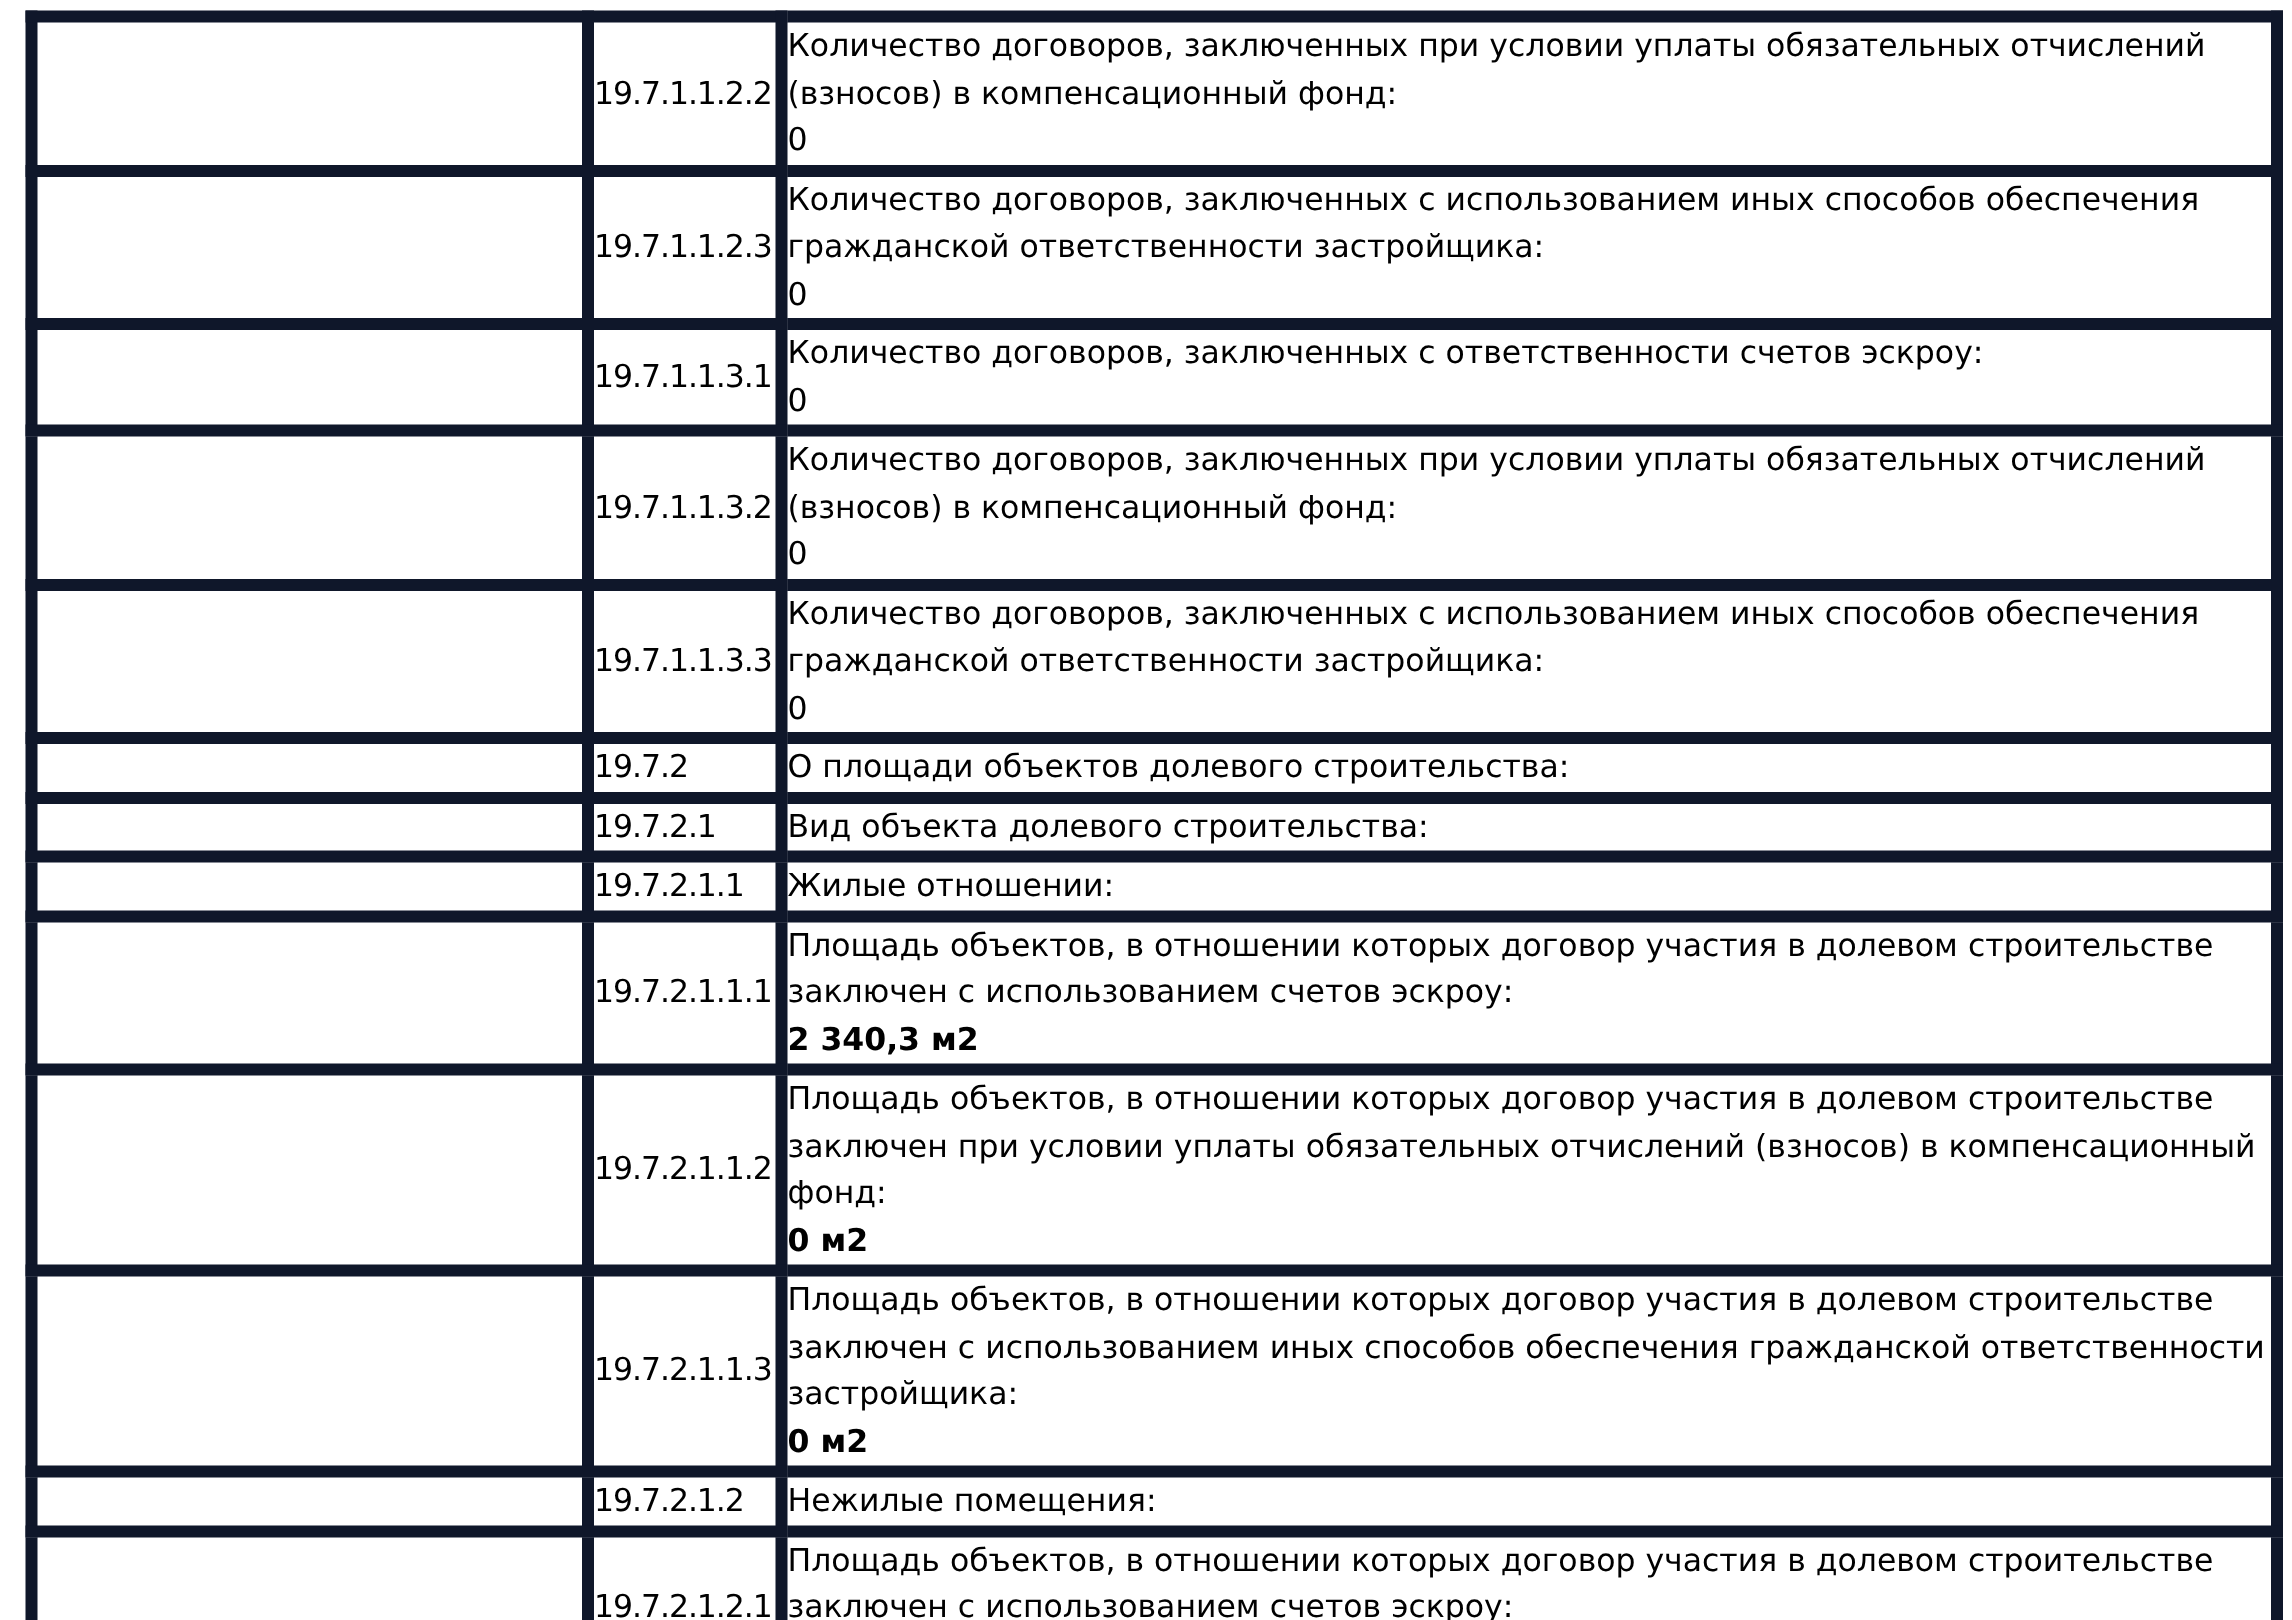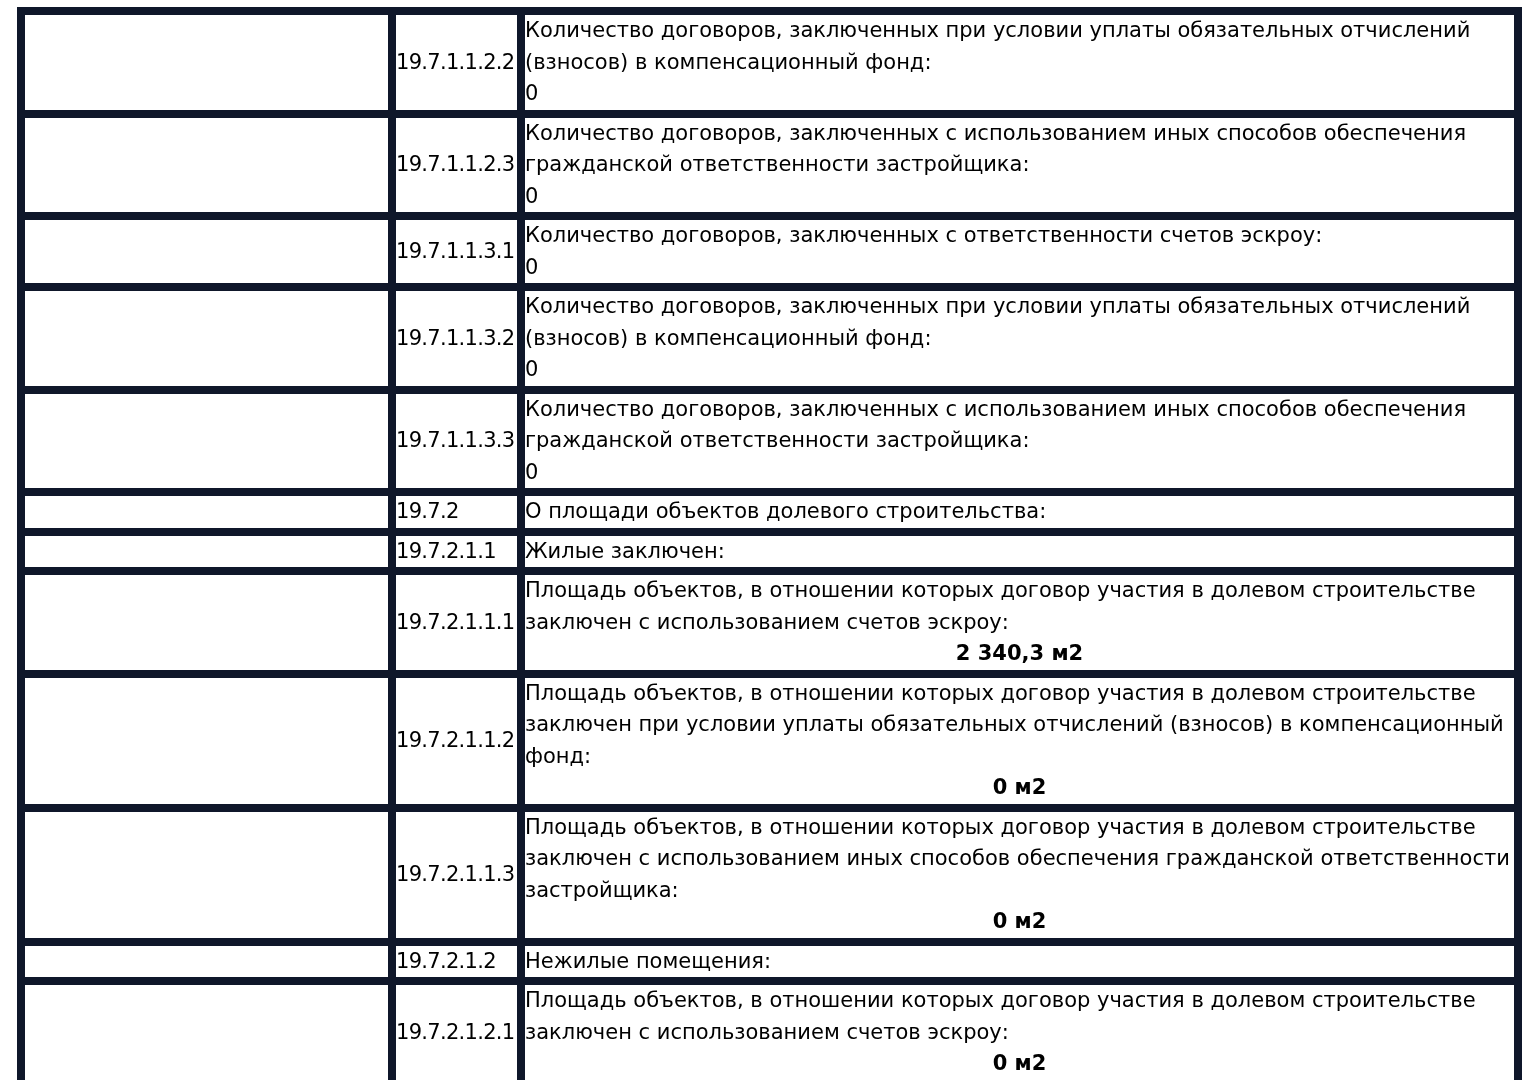--- a/index.html
+++ b/index.html
@@ -35,21 +35,21 @@
     padding-left: 4px;
     letter-spacing: -0.7px;
     white-space: nowrap;
     overflow: hidden;
   }
   td.c-content {
     padding-left: 5px;
     padding-right: 2px;
   }
   .item-value:empty { display: none; }
-  .item-value.bold { font-weight: bold; text-align: center; }
+  .item-value.bold { font-weight: bold; }
 </style>
 </head>
 <body>
 
 <div class="doc-wrap">
   <table class="decl-table">
     <colgroup>
       <col style="width:371px">
       <col style="width:129px">
       <col style="width:997px">
@@ -98,23 +98,31 @@
       <tr>
         <td class="c-spacer"></td>
         <td class="c-code">19.7.2</td>
         <td class="c-content">
           <div class="item-label">О площади объектов долевого строительства:</div>
 
         </td>
       </tr>
       <tr>
         <td class="c-spacer"></td>
+        <td class="c-code">19.7.2.1</td>
+        <td class="c-content">
+          <div class="item-label">Вид объекта долевого строительства:</div>
+
+        </td>
+      </tr>
+      <tr>
+        <td class="c-spacer"></td>
         <td class="c-code">19.7.2.1.1</td>
         <td class="c-content">
-          <div class="item-label">Жилые заключен:</div>
+          <div class="item-label">Жилые отношении:</div>
 
         </td>
       </tr>
       <tr>
         <td class="c-spacer"></td>
         <td class="c-code">19.7.2.1.1.1</td>
         <td class="c-content">
           <div class="item-label">Площадь объектов, в отношении которых договор участия в долевом строительстве заключен с использованием счетов эскроу:</div>
           <div class="item-value bold">2 340,3 м2</div>
         </td>

